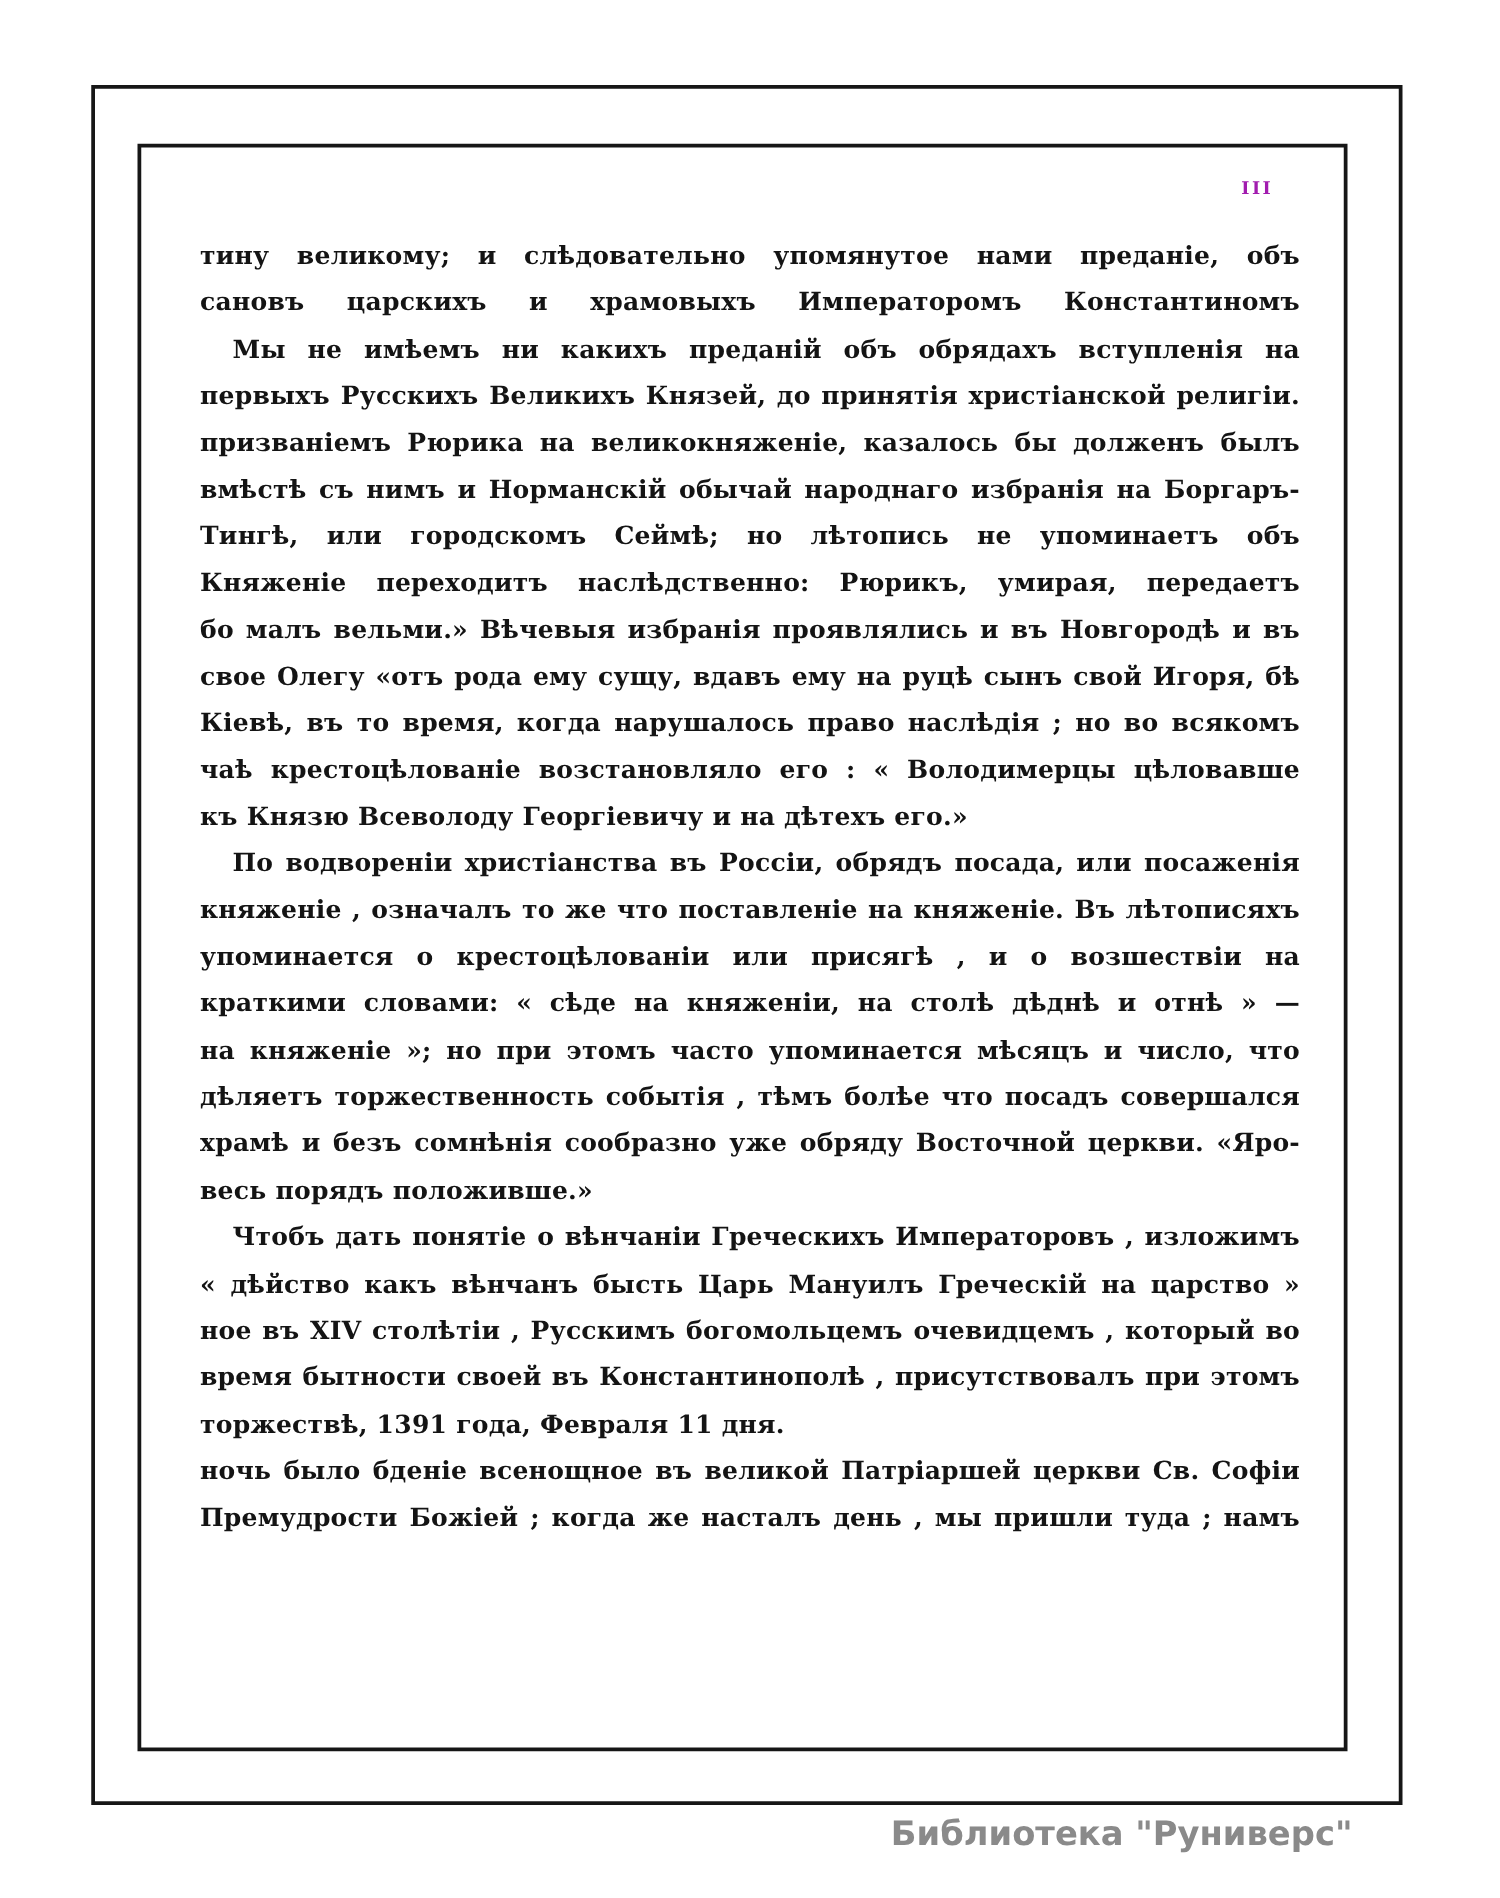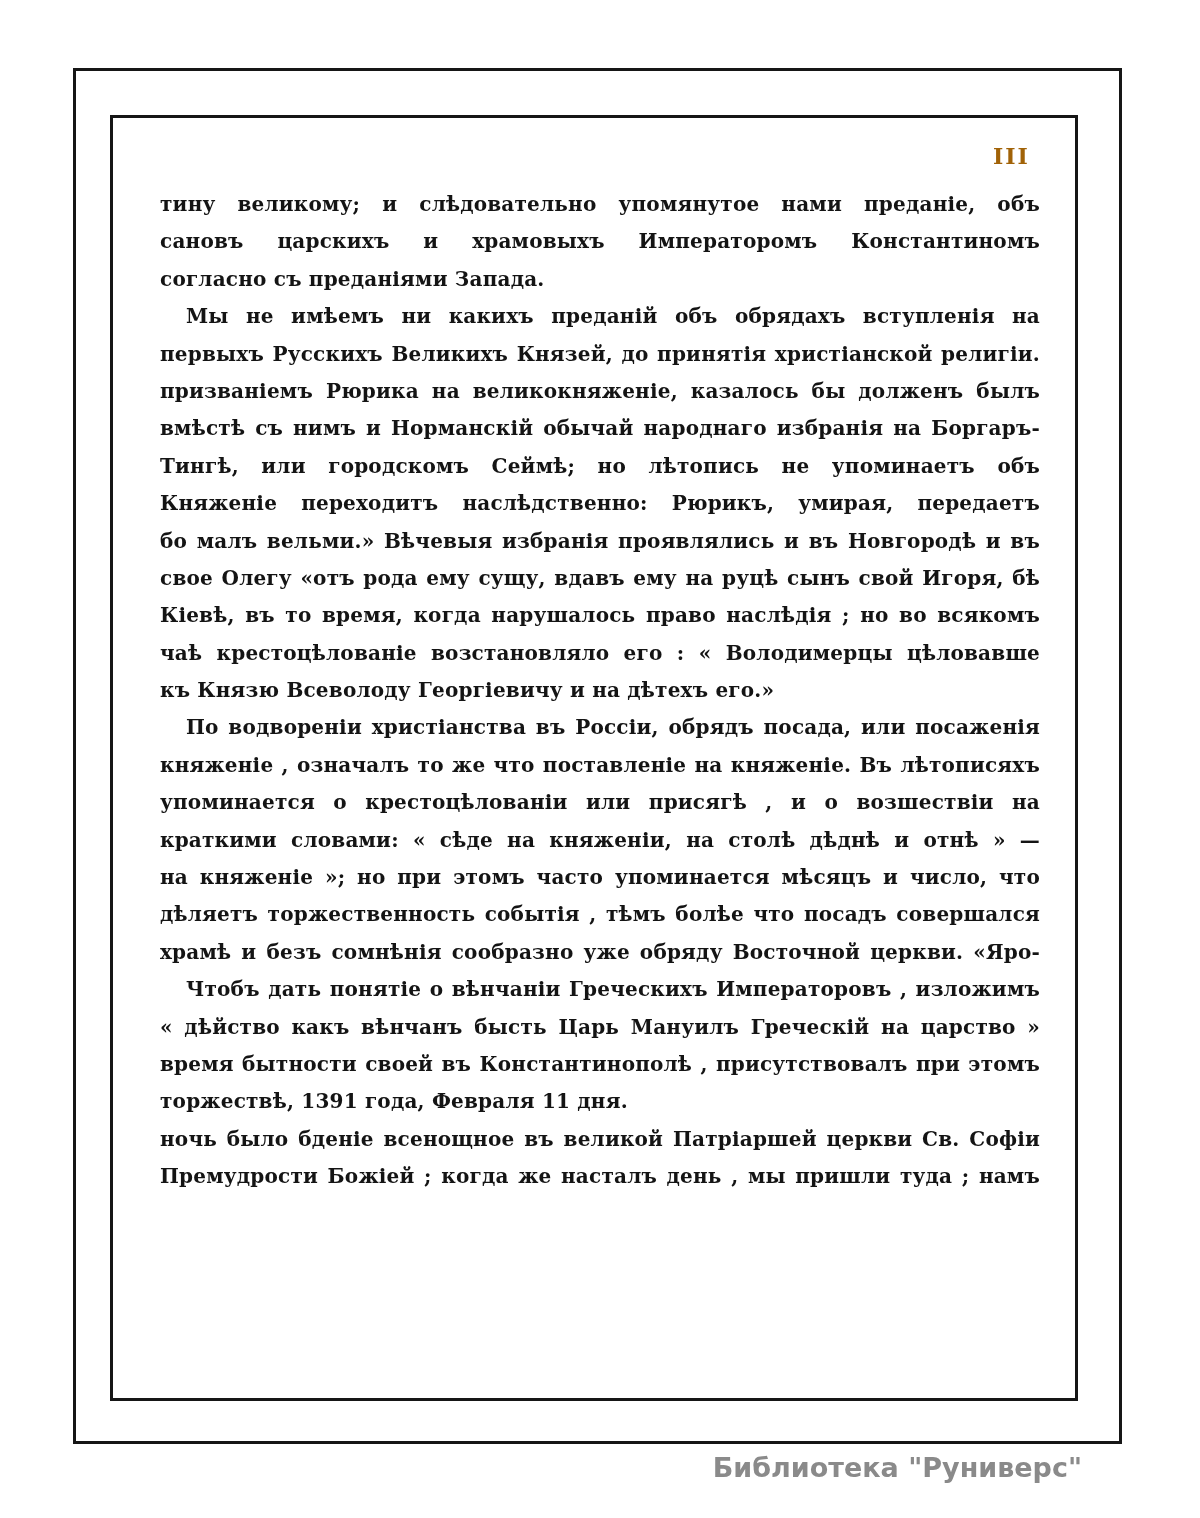--- a/index.html
+++ b/index.html
@@ -30,24 +30,24 @@
     top: 115px;
     width: 968px;
     height: 1286px;
     border: 3px solid #161616;
     box-sizing: border-box;
   }
   .page-number {
     position: absolute;
     left: 993px;
     top: 143px;
-    font-size: 22px;
+    font-size: 14px;
     font-weight: bold;
     letter-spacing: 2px;
-    color: #a16207;
+    color: #a21caf;
   }
   .text-block {
     position: absolute;
     left: 160px;
     top: 186px;
     width: 880px;
   }
   .line {
     height: 37.4px;
     line-height: 37.4px;
@@ -77,40 +77,41 @@
 <body>
 
 <div class="outer-frame"></div>
 <div class="inner-frame"></div>
 
 <div class="page-number">III</div>
 
 <div class="text-block" id="text-block">
     <div class="line"><span>тину великому; и слѣдовательно упомянутое нами преданіе, объ установленіи</span></div>
     <div class="line"><span>сановъ царскихъ и храмовыхъ Императоромъ Константиномъ Великимъ,</span></div>
-    <div class="line pend"><span>согласно съ преданіями Запада.</span></div>
     <div class="line ind"><span>Мы не имѣемъ ни какихъ преданій объ обрядахъ вступленія на престолъ</span></div>
     <div class="line"><span>первыхъ Русскихъ Великихъ Князей, до принятія христіанской религіи. Съ</span></div>
     <div class="line"><span>призваніемъ Рюрика на великокняженіе, казалось бы долженъ былъ войдти</span></div>
     <div class="line"><span>вмѣстѣ съ нимъ и Норманскій обычай народнаго избранія на </span><span class="it">Боргаръ-</span></div>
     <div class="line"><span class="it">Тингѣ,</span><span> или городскомъ Сеймѣ; но лѣтопись не упоминаетъ объ избраніяхъ.</span></div>
     <div class="line"><span>Княженіе переходитъ наслѣдственно: Рюрикъ, умирая, передаетъ княженье</span></div>
     <div class="line"><span>бо малъ вельми.» Вѣчевыя избранія проявлялись и въ Новгородѣ и въ</span></div>
     <div class="line"><span>свое Олегу «</span><span class="it">отъ рода ему сущу,</span><span> вдавъ ему на руцѣ сынъ свой Игоря, бѣ</span></div>
     <div class="line"><span>Кіевѣ, въ то время, когда нарушалось право наслѣдія ; но во всякомъ слу-</span></div>
     <div class="line"><span>чаѣ крестоцѣлованіе возстановляло его : « Володимерцы цѣловавше крестъ</span></div>
     <div class="line pend"><span>къ Князю Всеволоду Георгіевичу и на дѣтехъ его.»</span></div>
     <div class="line ind"><span>По водвореніи христіанства въ Россіи, обрядъ </span><span class="it">посада,</span><span> или посаженія на</span></div>
     <div class="line"><span>княженіе , означалъ то же что </span><span class="it">поставленіе на княженіе.</span><span> Въ лѣтописяхъ</span></div>
     <div class="line"><span>упоминается о крестоцѣлованіи или присягѣ , и о возшествіи на престолъ</span></div>
     <div class="line"><span>краткими словами: « сѣде на княженіи, на столѣ дѣднѣ и отнѣ » — «посади</span></div>
     <div class="line"><span>на княженіе »; но при этомъ часто упоминается мѣсяцъ и число, что опре-</span></div>
     <div class="line"><span>дѣляетъ торжественность событія , тѣмъ болѣе что посадъ совершался въ</span></div>
     <div class="line"><span>храмѣ и безъ сомнѣнія сообразно уже обряду Восточной церкви. «Яро-</span></div>
+    <div class="line pend"><span>весь </span><span class="it">порядъ</span><span> положивше.»</span></div>
     <div class="line ind"><span>Чтобъ дать понятіе о вѣнчаніи Греческихъ Императоровъ , изложимъ</span></div>
     <div class="line"><span>« </span><span class="it">дѣйство какъ вѣнчанъ бысть Царь Мануилъ Греческій на царство</span><span> » описан-</span></div>
+    <div class="line"><span>ное въ XIV столѣтіи , Русскимъ богомольцемъ очевидцемъ , который во</span></div>
     <div class="line"><span>время бытности своей въ Константинополѣ , присутствовалъ при этомъ</span></div>
     <div class="line pend"><span>торжествѣ, 1391 года, Февраля 11 дня.</span></div>
     <div class="line"><span>ночь было бденіе всенощное въ великой Патріаршей церкви Св. Софіи</span></div>
     <div class="line"><span>Премудрости Божіей ; когда же насталъ день , мы пришли туда ; намъ</span></div>
   </div>
 
 <div class="watermark">Библиотека "Руниверс"</div>
 
 </body></html>

